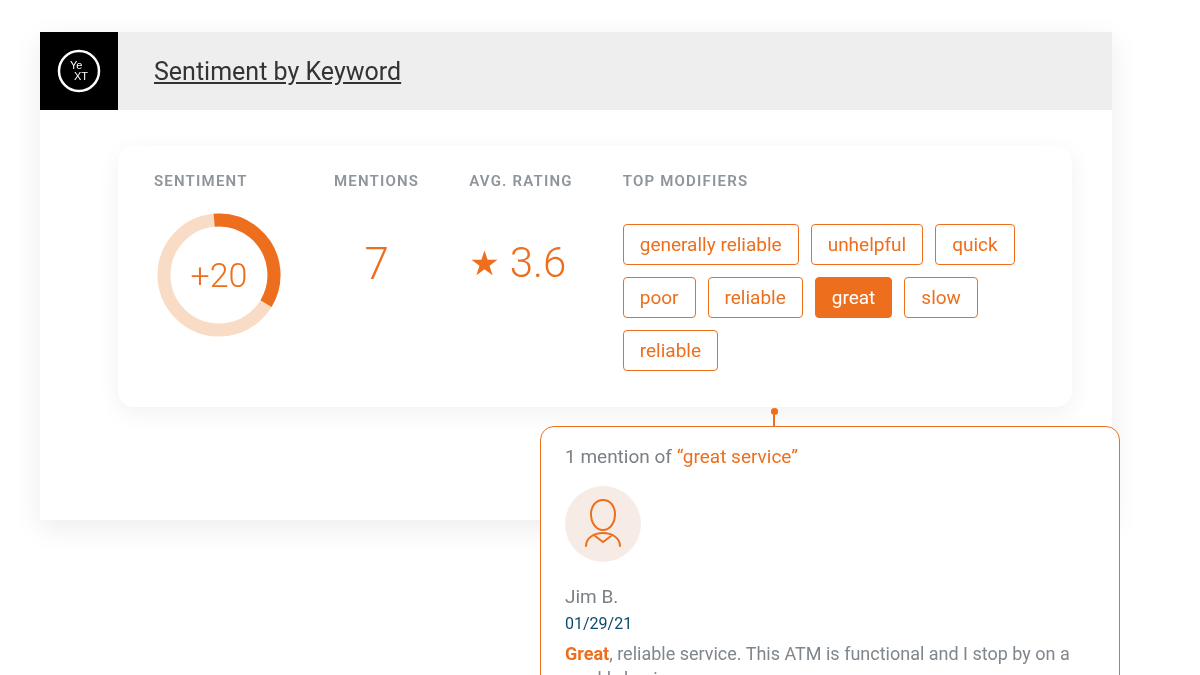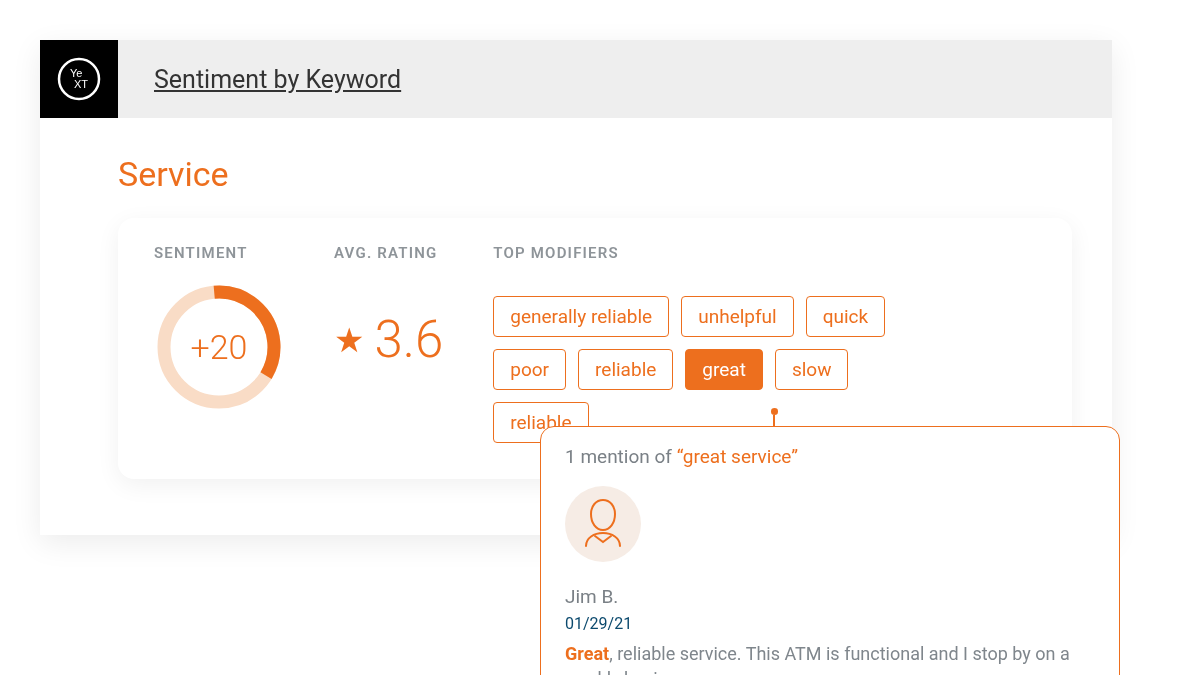--- a/index.html
+++ b/index.html
@@ -6,21 +6,21 @@
   body {
     font-family: -apple-system, BlinkMacSystemFont, "Segoe UI", Roboto, Helvetica, Arial, sans-serif;
     background: #ffffff;
     width: 1200px;
     height: 675px;
     overflow: hidden;
     position: relative;
   }
   .outer {
     position: absolute;
-    top: 40px;
+    top: 32px;
     left: 40px;
     width: 1072px;
     background: #ffffff;
     box-shadow: 0 8px 30px rgba(0,0,0,0.08);
     border-radius: 2px;
   }
   .header {
     display: flex;
     align-items: center;
     background: #eeeeee;
@@ -101,21 +101,21 @@
     align-items: center;
     gap: 10px;
     margin-top: 28px;
   }
   .star {
     color: #ed6f1e;
     font-size: 34px;
     line-height: 1;
   }
   .rating-value {
-    font-size: 51px;
+    font-size: 42px;
     font-weight: 300;
     color: #ed6f1e;
   }
   .modifiers {
     display: flex;
     flex-wrap: wrap;
     gap: 12px;
     margin-top: 14px;
     max-width: 430px;
   }
@@ -214,35 +214,38 @@
       <svg width="48" height="48" viewBox="0 0 48 48">
         <circle cx="24" cy="24" r="20" fill="none" stroke="#ffffff" stroke-width="2.5"></circle>
         <text x="15" y="22" fill="#ffffff" font-size="11" font-family="Arial" font-weight="400">Ye</text>
         <text x="19" y="33" fill="#ffffff" font-size="11" font-family="Arial" font-weight="400">XT</text>
       </svg>
     </div>
     <div class="header-title">Sentiment by Keyword</div>
   </div>
 
   <div class="main">
-    <div class="keyword">Service</div>
 
     <div class="card">
 
       <div class="col">
         <div class="col-label">SENTIMENT</div>
         <div class="sentiment-wrap">
           <svg width="130" height="130" viewBox="0 0 130 130">
             <circle cx="65" cy="65" r="55" fill="none" stroke="#f9dcc6" stroke-width="13"></circle>
             <circle cx="65" cy="65" r="55" fill="none" stroke="#ed6f1e" stroke-width="13" stroke-dasharray="121 345" stroke-dashoffset="0" transform="rotate(-95 65 65)" stroke-linecap="butt"></circle>
           </svg>
           <div class="sentiment-value">+20</div>
         </div>
       </div>
 
+      <div class="col">
+        <div class="col-label">MENTIONS</div>
+        <div class="mentions-value">7</div>
+      </div>
 
       <div class="col">
         <div class="col-label">AVG. RATING</div>
         <div class="rating-row">
           <span class="star">★</span>
           <span class="rating-value">3.6</span>
         </div>
       </div>
 
       <div class="col" style="flex:1">

